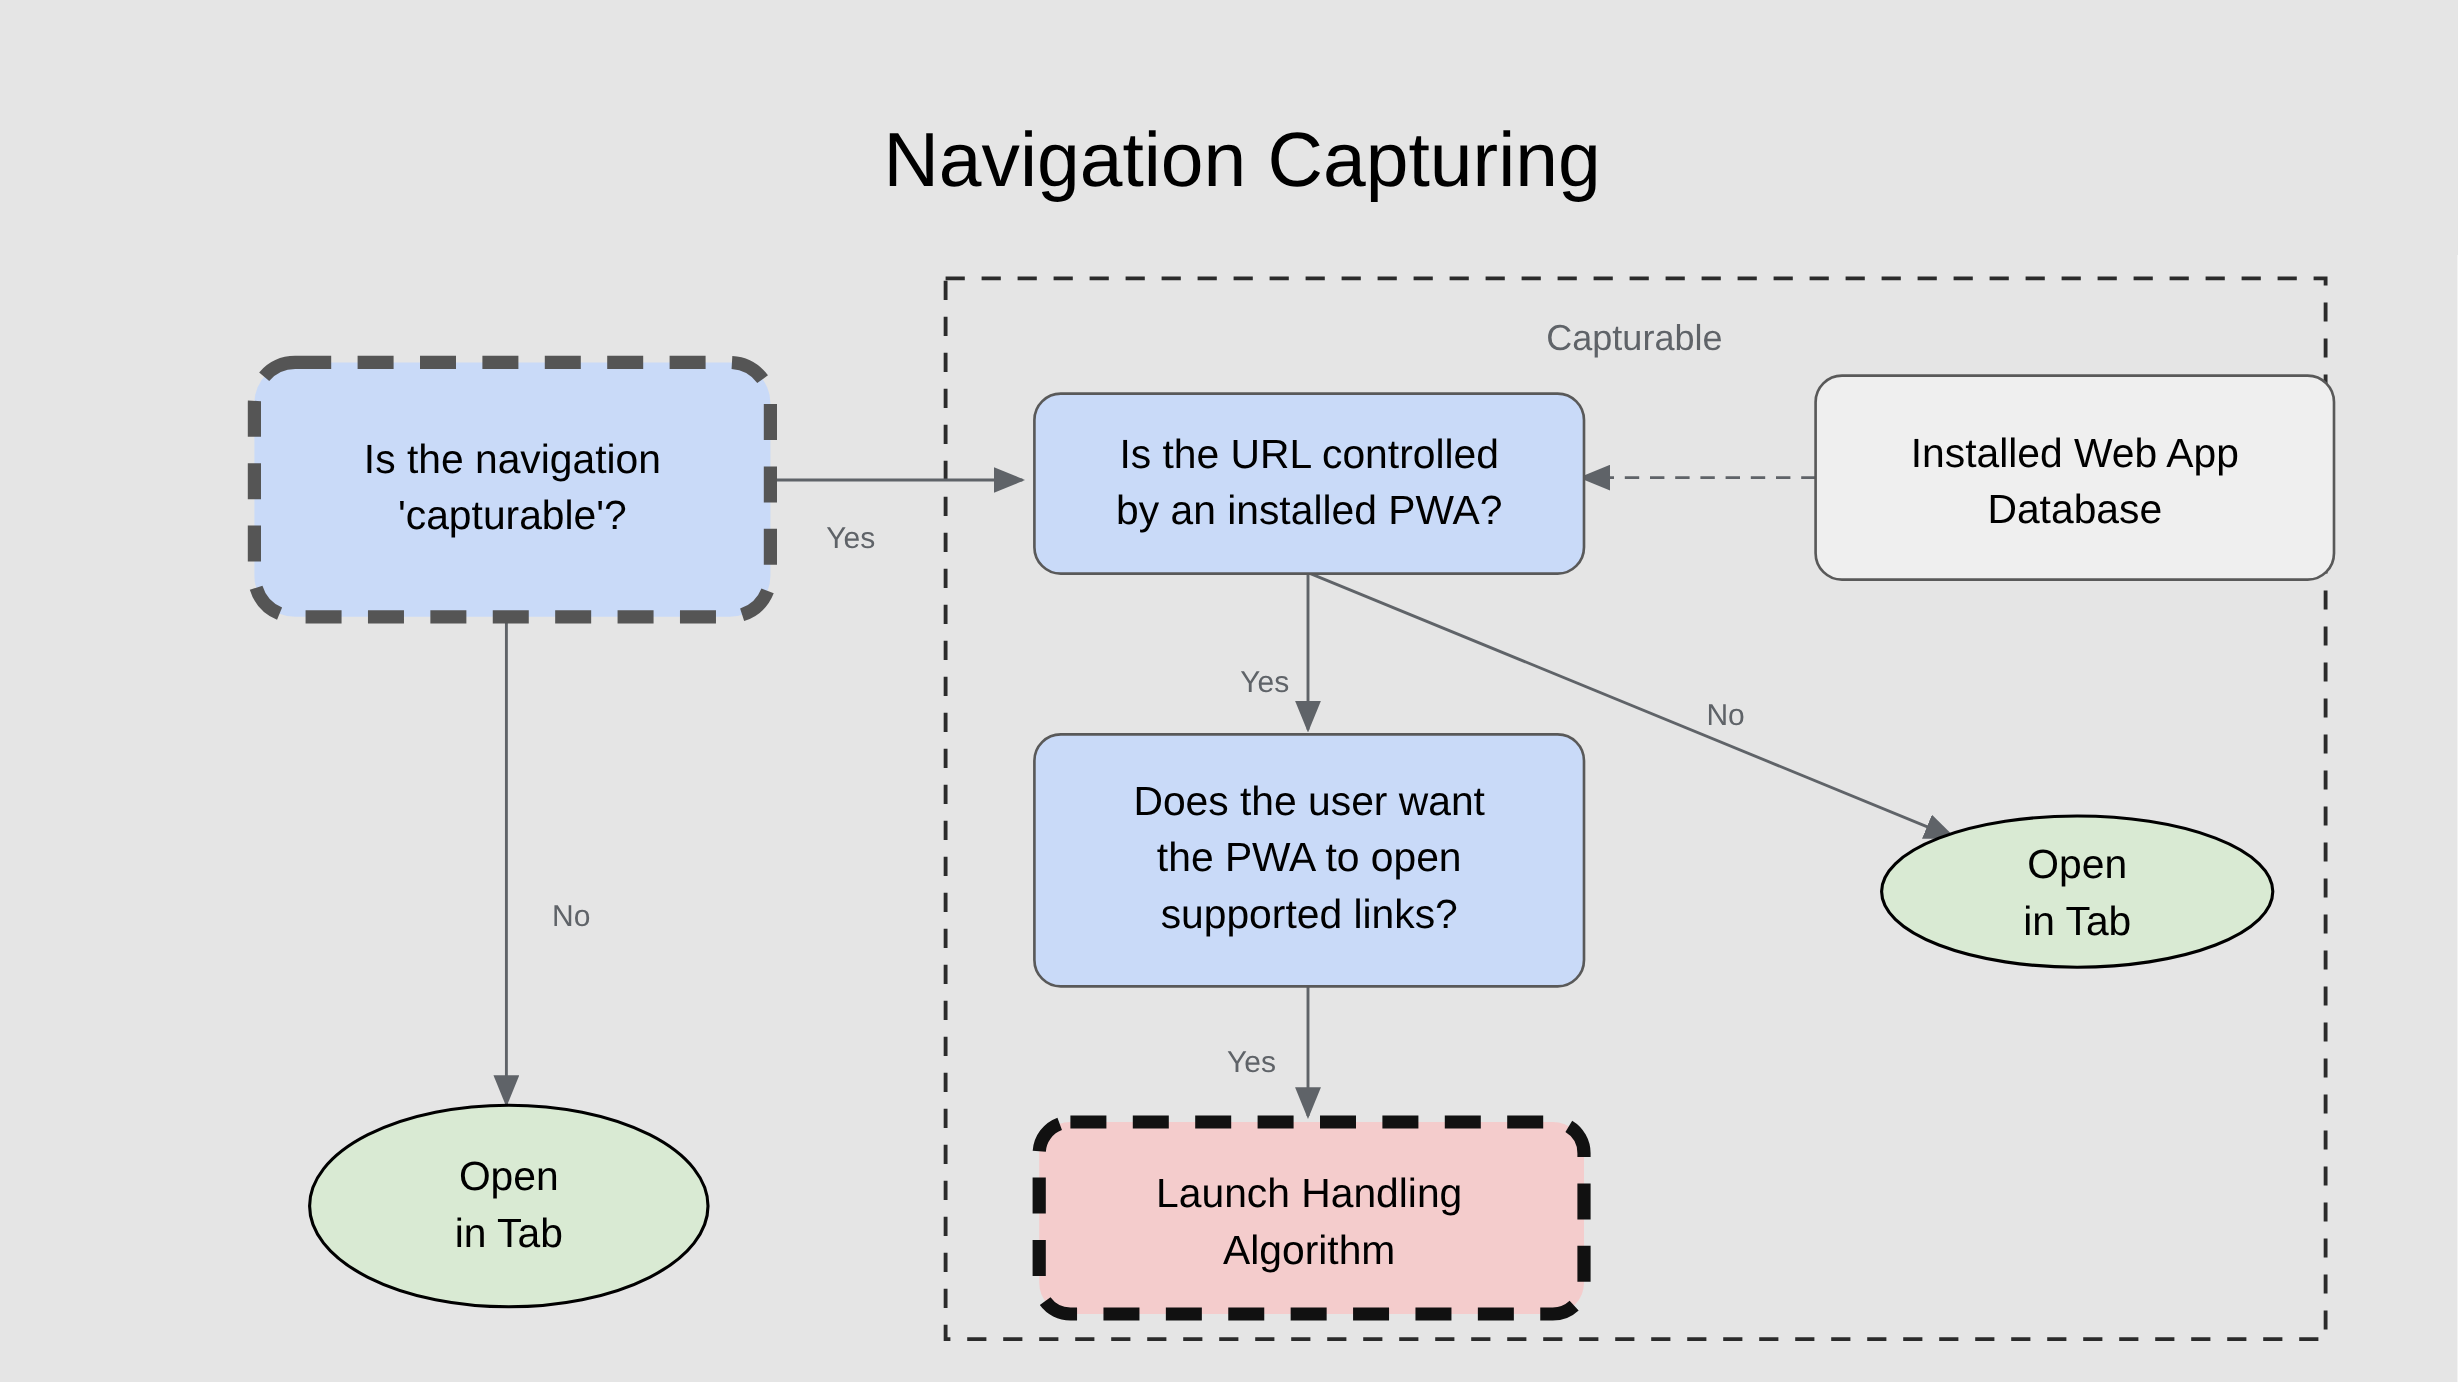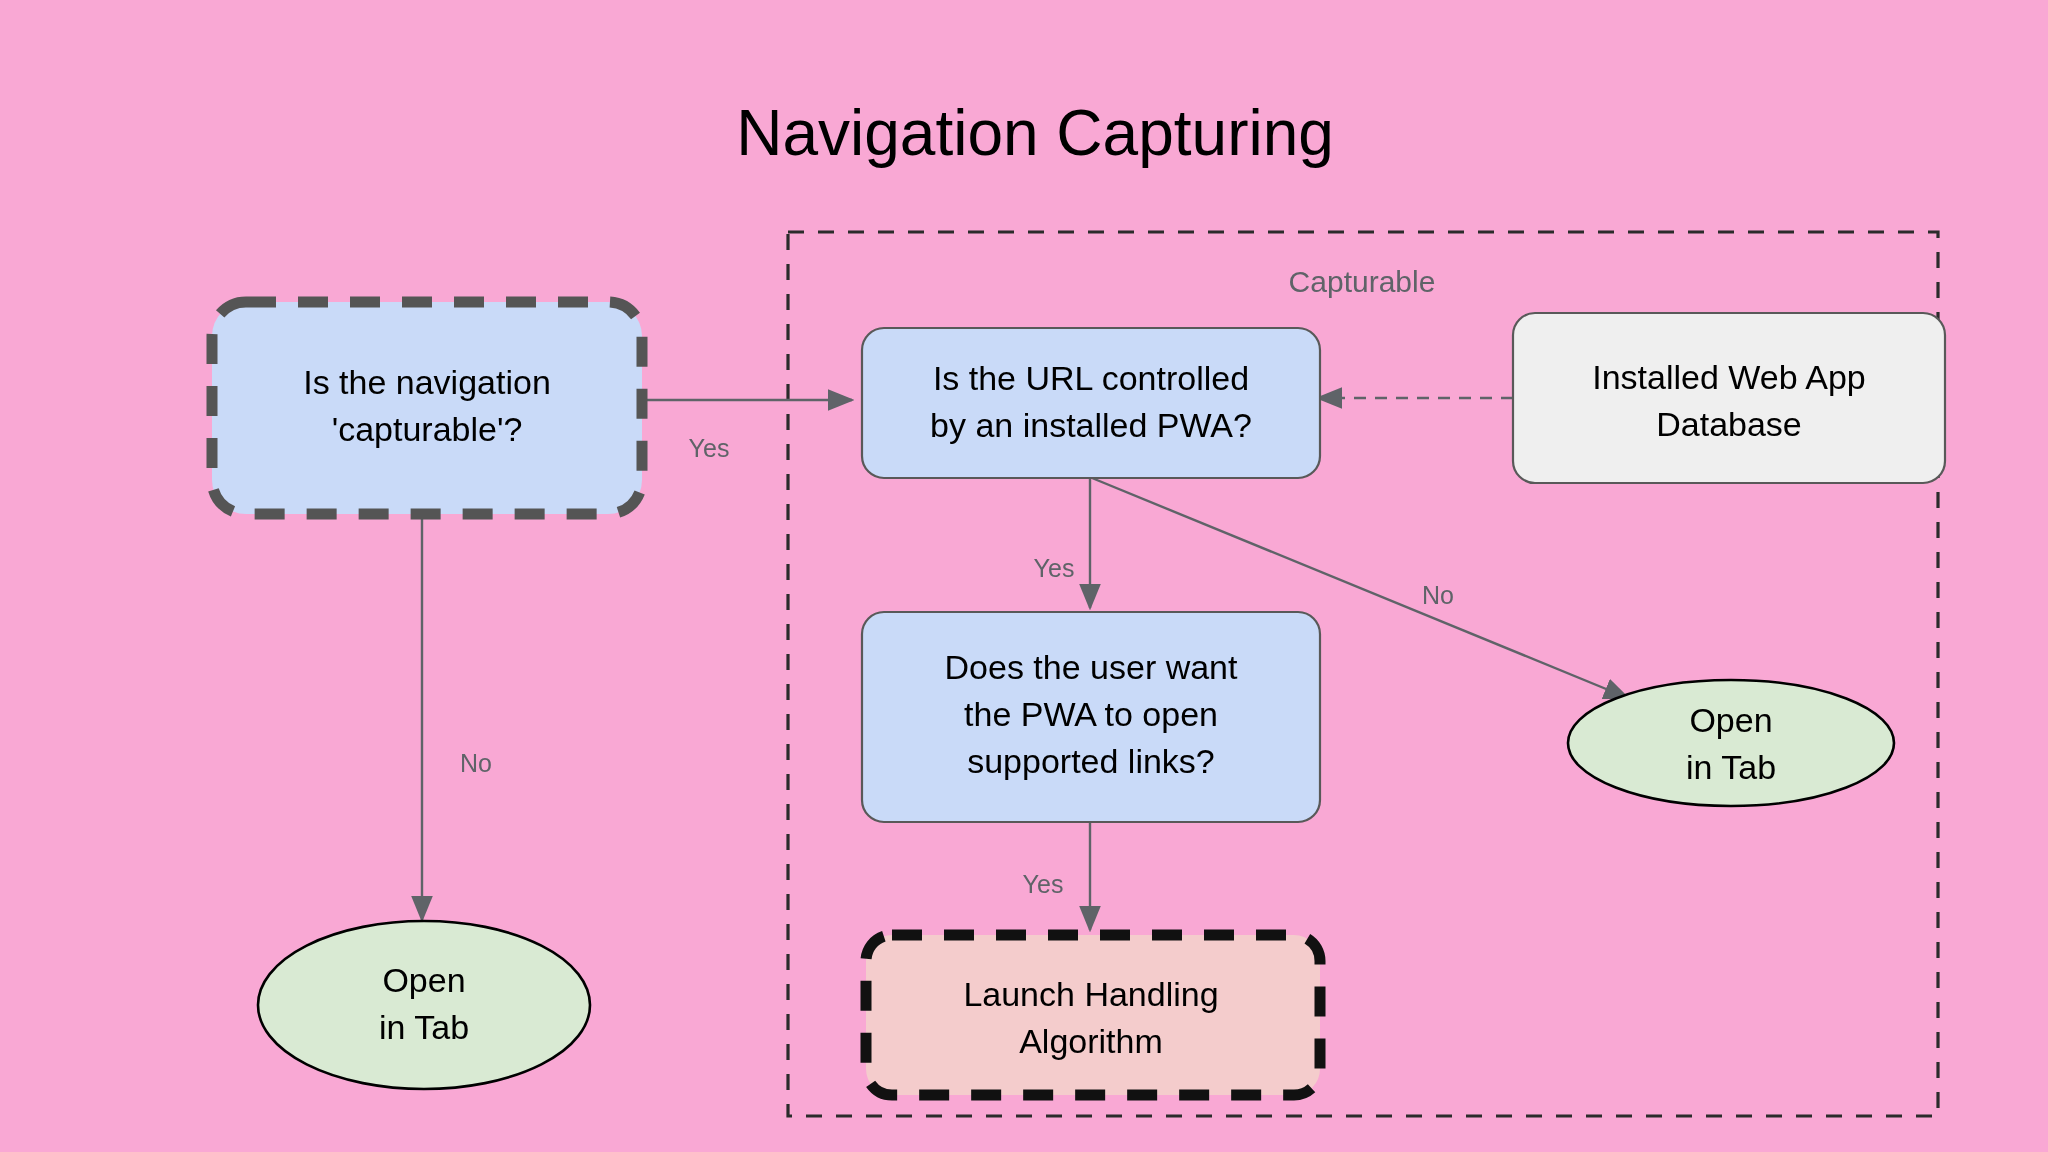--- a/index.html
+++ b/index.html
@@ -11,21 +11,21 @@
   body {
     width: 2048px;
     height: 1152px;
     overflow: hidden;
     font-family: "Liberation Sans", sans-serif;
   }
   #diagram-root {
     position: relative;
     width: 2048px;
     height: 1152px;
-    background: #f9a8d4;
+    background: #e5e5e5;
   }
   svg.canvas {
     position: absolute;
     top: 0;
     left: 0;
     width: 2048px;
     height: 1152px;
   }
   .node-text {
     font-family: "Liberation Sans", sans-serif;

